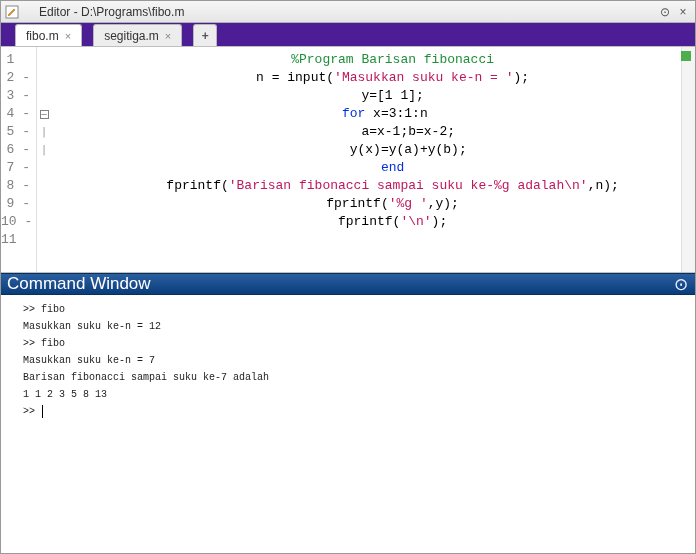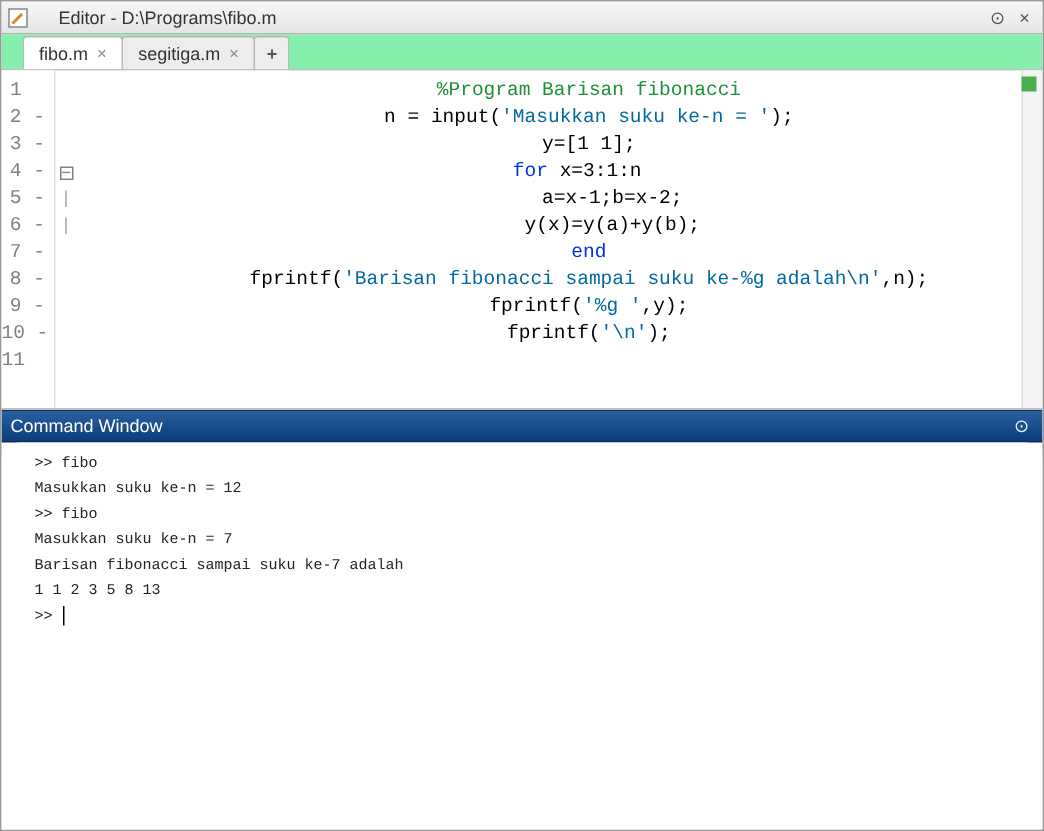--- a/index.html
+++ b/index.html
@@ -30,25 +30,25 @@
     color: #333;
     font-size: 12px;
   }
   .editor-titlebar .win-btns { display:flex; gap:2px; }
   .editor-titlebar .win-btn {
     width:16px; height:16px; display:flex; align-items:center; justify-content:center;
     color:#555; cursor:pointer; border-radius:8px;
   }
   .tabs-row {
     height: 24px;
-    background: #86efac;
+    background: #4c1d95;
     border-bottom: 1px solid #c0c0c0;
     display:flex; align-items:flex-end;
     padding: 0 14px;
-    gap: 0;
+    gap: 12px;
   }
   .tab {
     height: 22px;
     padding: 0 10px;
     border: 1px solid #b8b8b8;
     border-bottom: none;
     background: #ededed;
     display:flex; align-items:center; gap:6px;
     font-size:12px; color:#333;
     border-radius: 3px 3px 0 0;
@@ -106,37 +106,37 @@
     font-size:13px;
     padding-top:4px;
     padding-left:8px;
     white-space:pre;
     color:#000;
     text-align:center;
   }
   .code-lines .line { height:18px; line-height:18px; }
   .cm { color:#1f8f3a; }
   .kw { color:#0030e0; }
-  .str { color:#0369a1;margin-top:16px; }
+  .str { color:#be185d;margin-top:16px; }
   .green-sq {
     position:absolute; top:4px; right:4px;
     width:10px; height:10px; background:#4cae4c;
   }
   .right-strip {
     position:absolute; top:0; right:0; width:14px; bottom:0;
     background:#f4f4f4; border-left:1px solid #e0e0e0;
   }
 
   .cmd-titlebar {
     height:22px;
     background: linear-gradient(#2a5fa0,#0a3c7a);
     color:#fff;
     display:flex; align-items:center;
     padding:0 6px;
-    font-size:12px;
+    font-size:17px;
     border-top:1px solid #0a2e5a;
     border-bottom:1px solid #0a2e5a;
   }
   .cmd-titlebar .cmd-title { flex:1; }
   .cmd-titlebar .cmd-btn {
     width:16px; height:16px;
     display:flex; align-items:center; justify-content:center;
     color:#eaf2ff; cursor:pointer;
   }
   .cmd-body {

